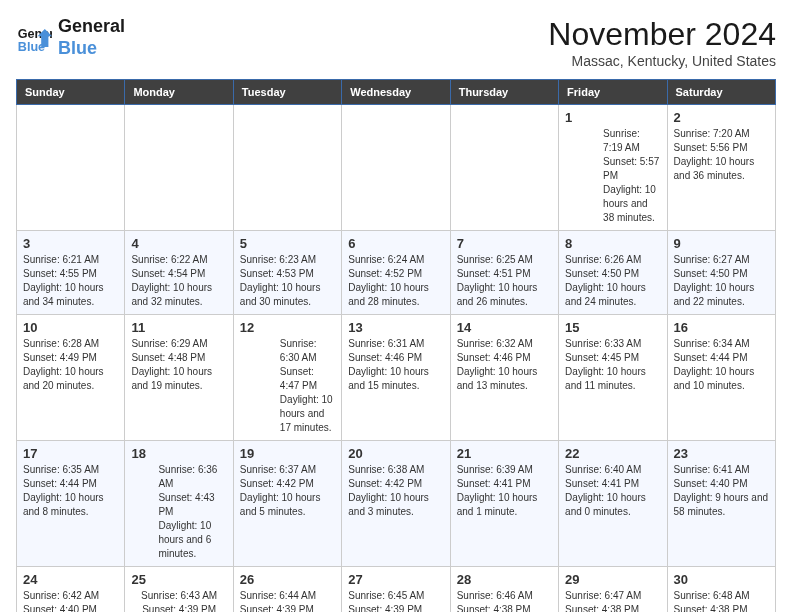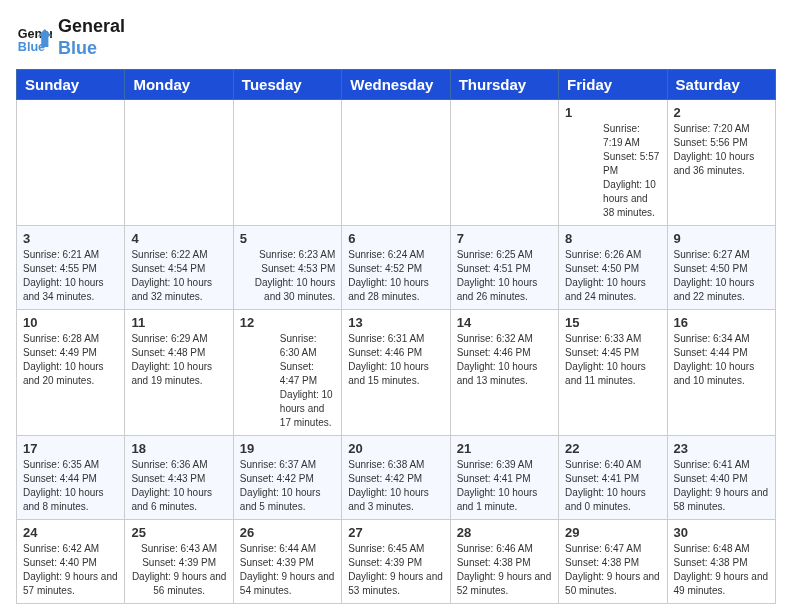--- a/index.html
+++ b/index.html
@@ -43,23 +43,23 @@
     .location {
       font-size: 14px;
       color: #444;
     }
     .calendar {
       width: 100%;
       border-collapse: collapse;
       border: 1px solid #ccc;
     }
     .calendar th {
-      background: #1d4ed8;
+      background: #404040;
       color: #fff;
-      font-size: 15px;
+      font-size: 11px;
       font-weight: bold;
       padding: 6px 8px;
       text-align: left;
       border: 1px solid #3a6aaa;
     }
     .calendar td {
       vertical-align: top;
       padding: 5px 6px;
       border: 1px solid #ccc;
       width: calc(100% / 7);
@@ -99,20 +99,24 @@
       <text x="2" y="34" font-size="14" font-weight="bold" fill="#4a90d9">Blue</text>
       <polygon points="32,10 40,18 36,18 36,30 28,30 28,18 24,18" fill="#4a90d9"></polygon>
     </svg>
     <div>
       <div class="logo-text">
         <span>General</span><br>
         <span class="logo-blue">Blue</span>
       </div>
     </div>
   </div>
+  <div class="title-area">
+    <div class="month-title">November 2024</div>
+    <div class="location">Massac, Kentucky, United States</div>
+  </div>
 </div>
 
 <table class="calendar">
   <thead>
     <tr>
     <th>Sunday</th>
         <th>Monday</th>
         <th>Tuesday</th>
         <th>Wednesday</th>
         <th>Thursday</th>
@@ -148,21 +152,21 @@
 Daylight: 10 hours and 34 minutes.</div>
         </td>
         <td>
           <span class="day-num">4</span>
           <div class="day-info" style="white-space: pre-line;">Sunrise: 6:22 AM
 Sunset: 4:54 PM
 Daylight: 10 hours and 32 minutes.</div>
         </td>
         <td>
           <span class="day-num">5</span>
-          <div class="day-info" style="white-space: pre-line; text-align: right;">Sunrise: 6:23 AM
+          <div class="day-info" style="white-space: pre-line;">Sunrise: 6:23 AM
 Sunset: 4:53 PM
 Daylight: 10 hours and 30 minutes.</div>
         </td>
         <td>
           <span class="day-num">6</span>
           <div class="day-info" style="white-space: pre-line;">Sunrise: 6:24 AM
 Sunset: 4:52 PM
 Daylight: 10 hours and 28 minutes.</div>
         </td>
         <td>
@@ -230,21 +234,21 @@
       </tr>
       <tr>
         <td>
           <span class="day-num">17</span>
           <div class="day-info" style="white-space: pre-line;">Sunrise: 6:35 AM
 Sunset: 4:44 PM
 Daylight: 10 hours and 8 minutes.</div>
         </td>
         <td>
           <span class="day-num">18</span>
-          <div class="day-info" style="white-space: pre-line;">Sunrise: 6:36 AM
+          <div class="day-info" style="white-space: pre-line; margin-left: 27px;">Sunrise: 6:36 AM
 Sunset: 4:43 PM
 Daylight: 10 hours and 6 minutes.</div>
         </td>
         <td>
           <span class="day-num">19</span>
           <div class="day-info" style="white-space: pre-line;">Sunrise: 6:37 AM
 Sunset: 4:42 PM
 Daylight: 10 hours and 5 minutes.</div>
         </td>
         <td>

